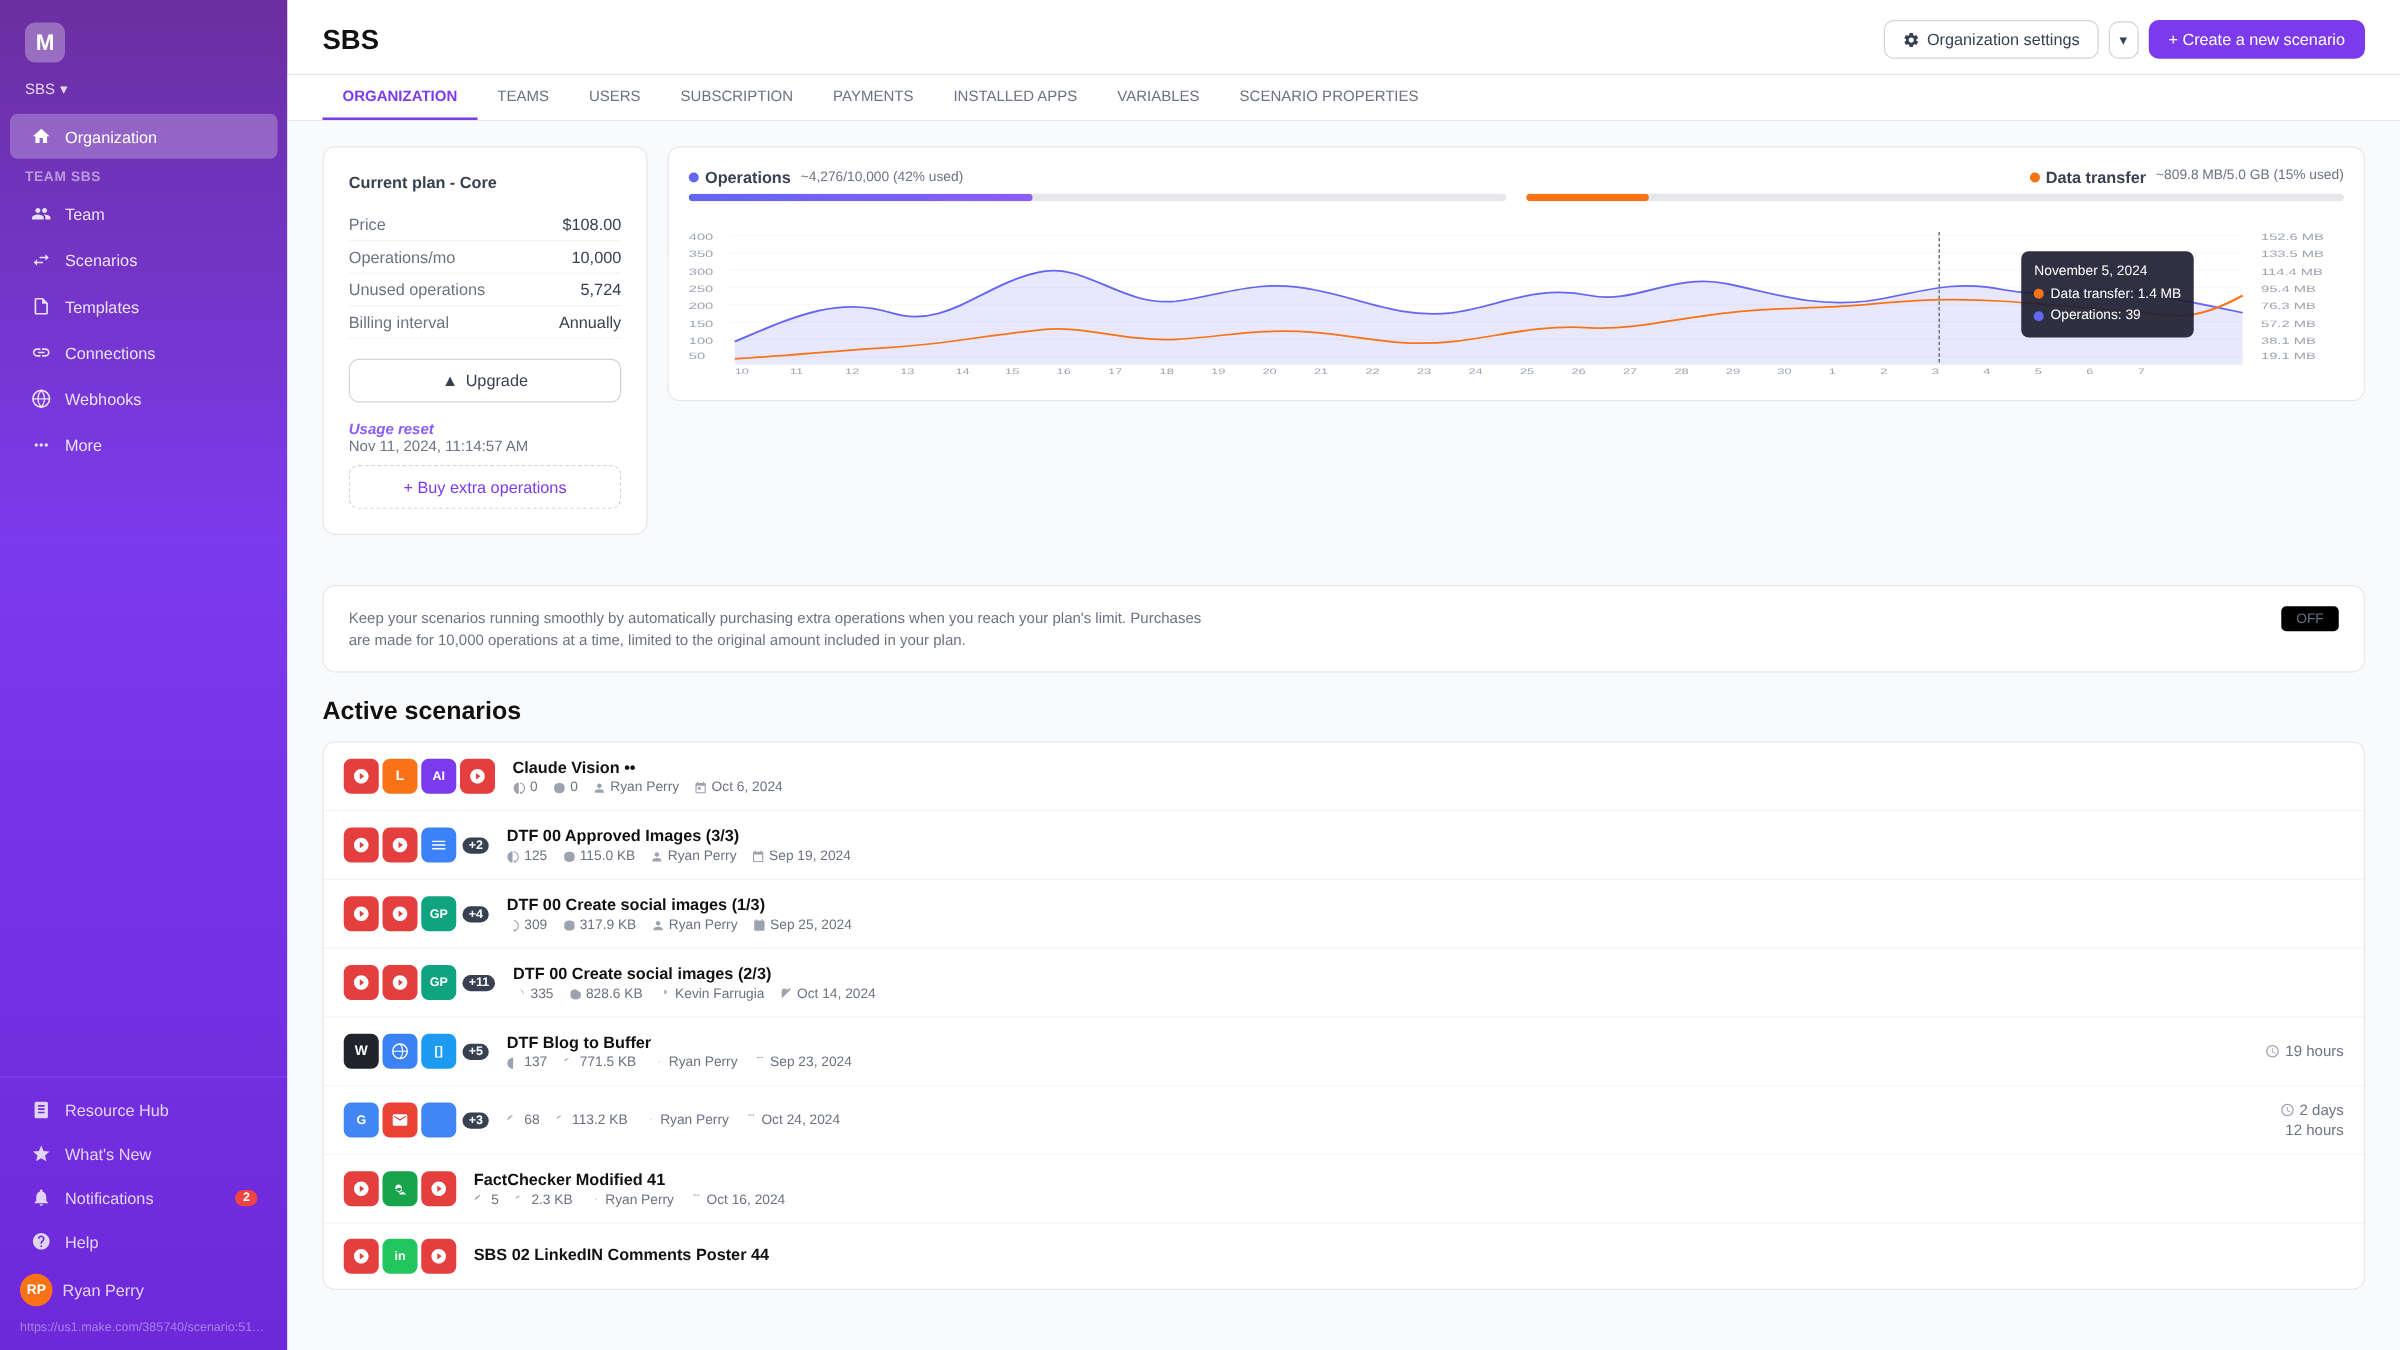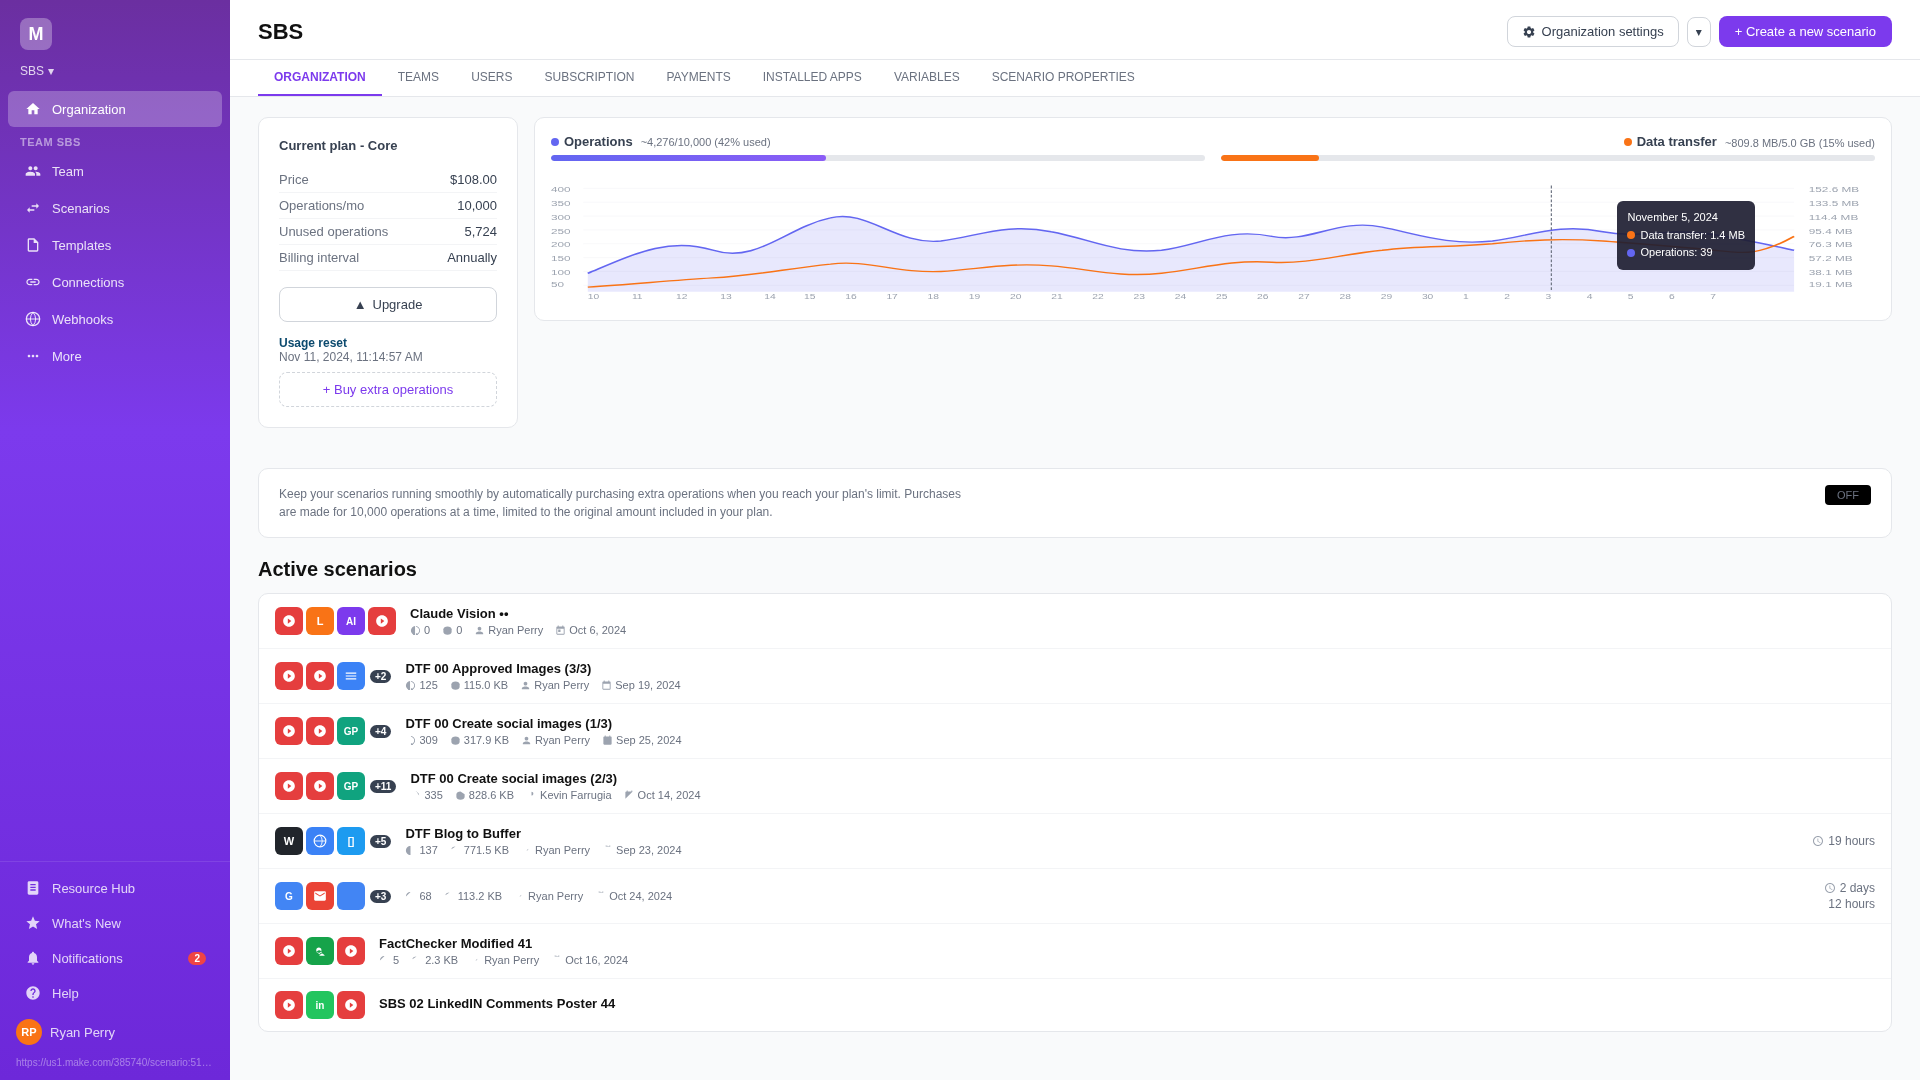--- a/index.html
+++ b/index.html
@@ -106,21 +106,21 @@
     .plan-row:last-child { border-bottom: none; }
     .plan-row .label { color: #6b7280; }
     .plan-row .value { font-weight: 500; }
     .upgrade-btn {
       display: flex; align-items: center; justify-content: center; gap: 6px;
       width: 100%; padding: 9px; margin-top: 16px;
       border: 1px solid #d1d5db; border-radius: 8px;
       background: white; color: #374151; cursor: pointer; font-size: 13px; font-weight: 500;
     }
     .usage-reset { font-size: 12px; color: #6b7280; margin-top: 14px; }
-    .usage-reset strong { color: #0c4a6e; }
+    .usage-reset strong { color: #8b5cf6; font-style: italic; }
     .buy-ops-btn {
       display: flex; align-items: flex-end; justify-content: center; gap: 6px;
       width: 100%; padding: 9px; margin-top: 8px;
       border: 1px dashed #d1d5db; border-radius: 8px;
       background: white; color: #7c3aed; cursor: pointer; font-size: 13px;
     }
     .dot-blue { width: 8px; height: 8px; border-radius: 50%; background: #6366f1; }
     .dot-orange { width: 8px; height: 8px; border-radius: 50%; background: #f97316; }
 
     
@@ -367,21 +367,21 @@
         <div style="background:white; border:1px solid #e5e7eb; border-radius:10px; padding:16px; position:relative;">
 
           <div style="display:flex; justify-content:space-between; margin-bottom:6px;">
             <div style="display:flex; align-items:center; gap:8px;">
               <div style="display:flex; align-items:center; gap:5px;">
                 <div class="dot-blue"></div>
                 <span style="font-size:13px; font-weight:600; color:#374151;">Operations</span>
               </div>
               <span style="font-size:11px; color:#6b7280;">~4,276/10,000 (42% used)</span>
             </div>
-            <div style="display:flex; align-items:flex-end; gap:8px;">
+            <div style="display:flex; align-items:flex-start; gap:8px;">
               <div style="display:flex; align-items:center; gap:5px;">
                 <div class="dot-orange"></div>
                 <span style="font-size:13px; font-weight:600; color:#374151;">Data transfer</span>
               </div>
               <span style="font-size:11px; color:#6b7280;">~809.8 MB/5.0 GB (15% used)</span>
             </div>
           </div>
 
           <div style="display:flex; gap:16px; margin-bottom:12px;">
             <div style="flex:1;">

